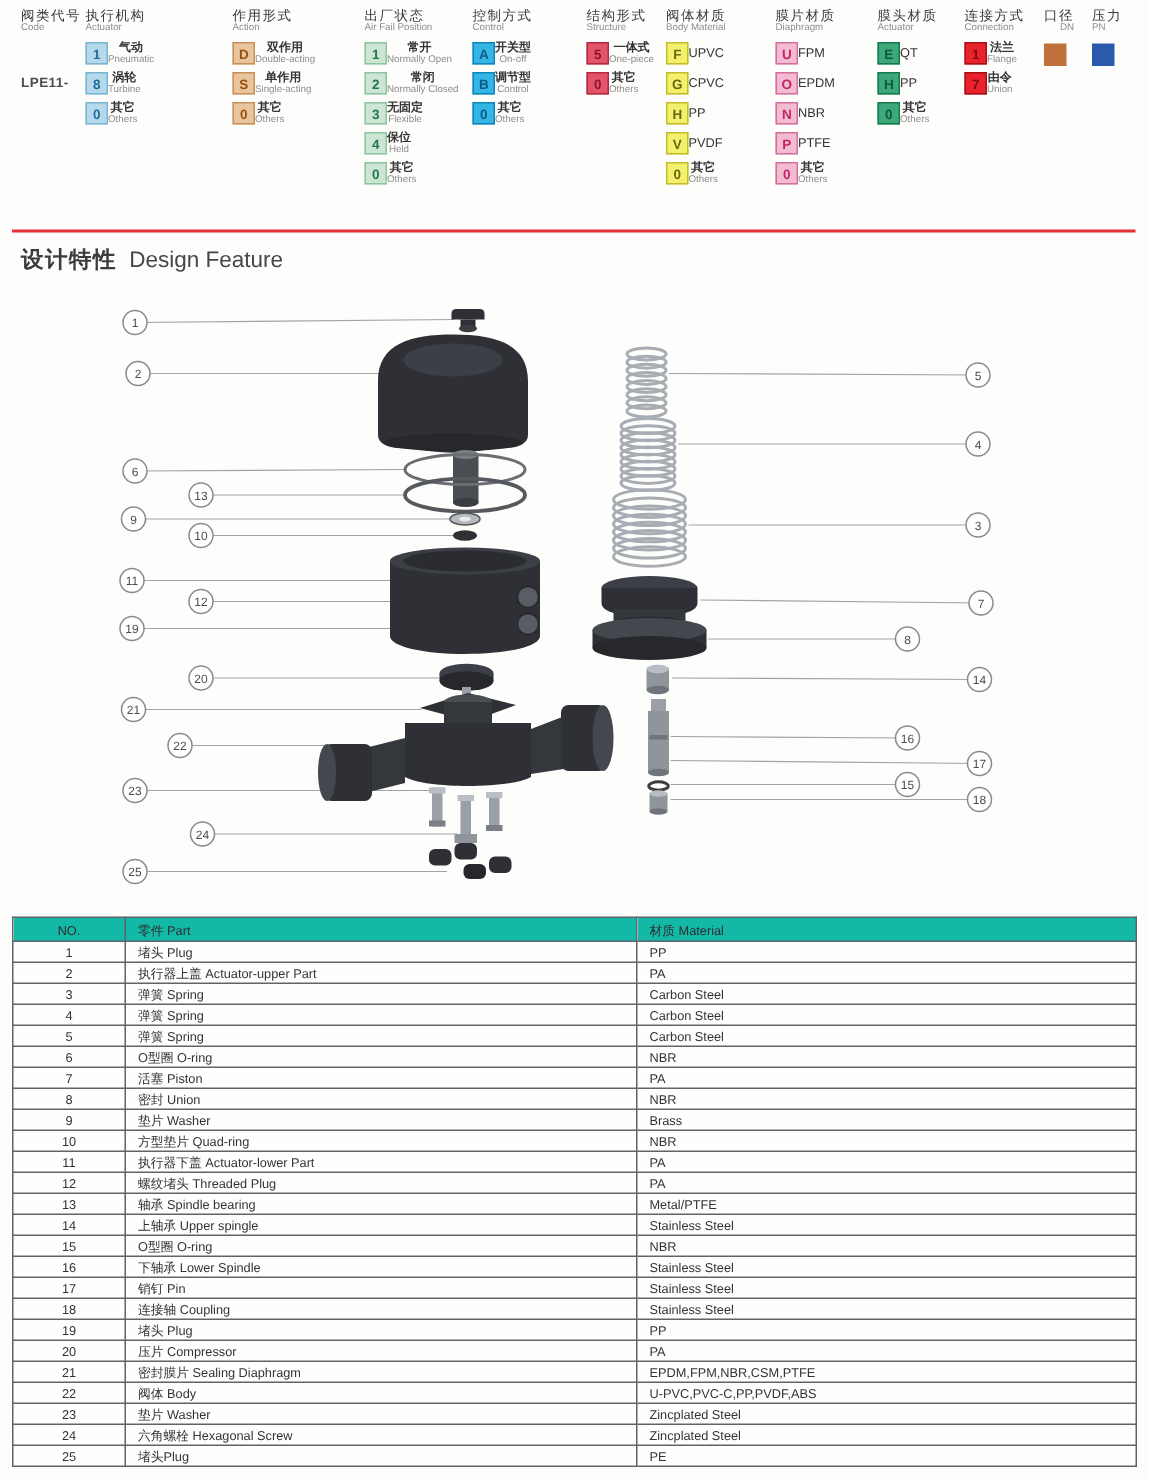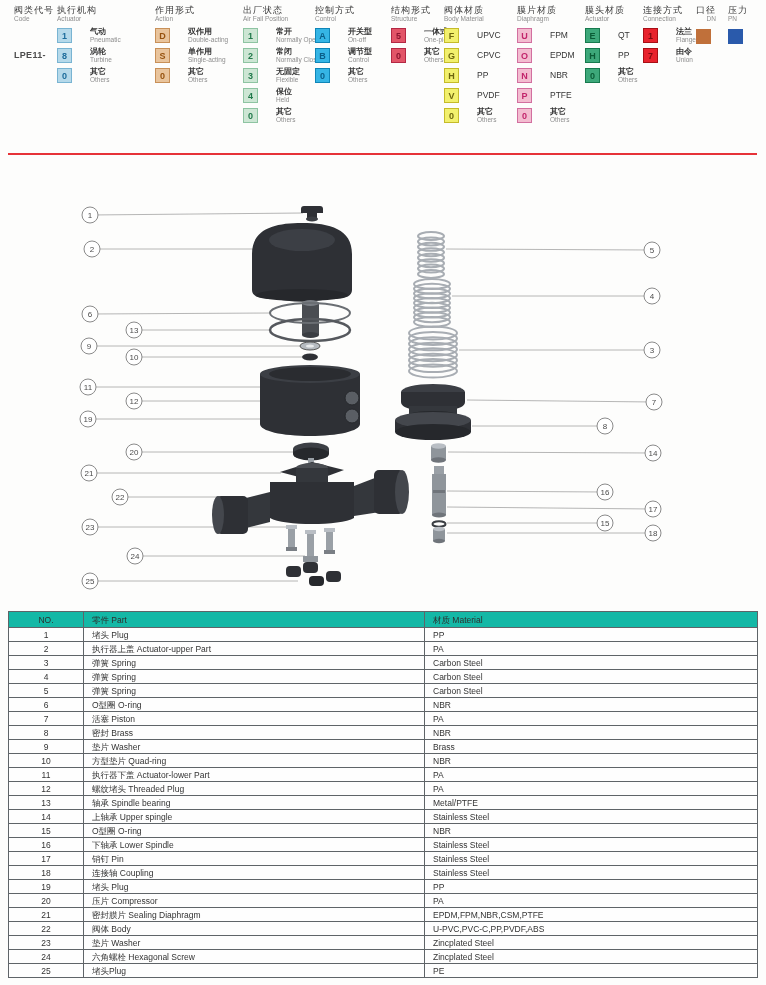--- a/index.html
+++ b/index.html
@@ -6,21 +6,21 @@
   .page{position:relative;width:766px;height:985px;background:#fdfdfc;font-family:"Liberation Sans",sans-serif;overflow:hidden;}
 
   
   .code-col{position:absolute;top:5px;}
   .hdr-zh{font-size:9px;font-weight:normal;color:#3a3a3a;letter-spacing:1px;line-height:10px;white-space:nowrap;}
   .hdr-en{font-size:6.5px;color:#8d8d8d;line-height:7px;white-space:nowrap;}
   .code-items{margin-top:6px;}
   .code-item{display:flex;align-items:flex-start;height:20px;box-sizing:border-box;}
   .code-box{width:13px;height:13px;border:1px solid;font-size:9px;font-weight:bold;
             display:flex;align-items:center;justify-content:center;flex:0 0 auto;}
-  .code-labels{margin-left:18px;}
+  .code-labels{margin-left:0;text-align:center;}
   .l1{font-size:8px;color:#343434;font-weight:bold;line-height:8px;white-space:nowrap;}
   .l1.solo{margin-top:3px;font-weight:normal;font-size:8.5px;}
   .l2{font-size:6.5px;color:#8d8d8d;line-height:7px;white-space:nowrap;}
   .code-value{font-size:9px;font-weight:bold;color:#4c4c4c;margin-top:28px;letter-spacing:0.3px;}
   .swatch{width:15px;height:15px;margin-top:7px;}
 
   .col-code{left:14px;} .col-actuator{left:57px;} .col-action{left:155px;}
   .col-air_fail{left:243px;} .col-control{left:315px;} .col-structure{left:391px;}
   .col-body_material{left:444px;} .col-diaphragm{left:517px;} .col-head_material{left:585px;}
   .col-connection{left:643px;} .col-dn{left:696px;text-align:right;} .col-pn{left:728px;}
@@ -325,20 +325,24 @@
         </div>
         <div class="code-col col-pn">
           <div class="hdr-zh">压力</div>
           <div class="hdr-en">PN</div>
           <div class="swatch" style="background: rgb(42, 90, 171);"></div>
         </div>
       </div>
   </div>
 
   <div class="red-line"></div>
+  <div class="section-title">
+    <span class="t-zh">设计特性</span>
+    <span class="t-en">Design Feature</span>
+  </div>
 
   <svg id="diagram-svg" width="766" height="410" viewBox="0 195 766 410" xmlns="http://www.w3.org/2000/svg">
 
     <g id="leader-lines">
         <line x1="90" y1="215" x2="303" y2="213" class="leader"></line>
         <line x1="92" y1="249" x2="253" y2="249" class="leader"></line>
         <line x1="90" y1="314" x2="271" y2="313" class="leader"></line>
         <line x1="134" y1="330" x2="271" y2="330" class="leader"></line>
         <line x1="89" y1="346" x2="300" y2="346" class="leader"></line>
         <line x1="134" y1="357" x2="302" y2="357" class="leader"></line>
@@ -644,21 +648,21 @@
           <td class="c-part">O型圈 O-ring</td>
           <td class="c-mat">NBR</td>
         </tr>
         <tr>
           <td class="c-no">7</td>
           <td class="c-part">活塞 Piston</td>
           <td class="c-mat">PA</td>
         </tr>
         <tr>
           <td class="c-no">8</td>
-          <td class="c-part">密封 Brass</td>
+          <td class="c-part">密封 Union</td>
           <td class="c-mat">NBR</td>
         </tr>
         <tr>
           <td class="c-no">9</td>
           <td class="c-part">垫片 Washer</td>
           <td class="c-mat">Brass</td>
         </tr>
         <tr>
           <td class="c-no">10</td>
           <td class="c-part">方型垫片 Quad-ring</td>

